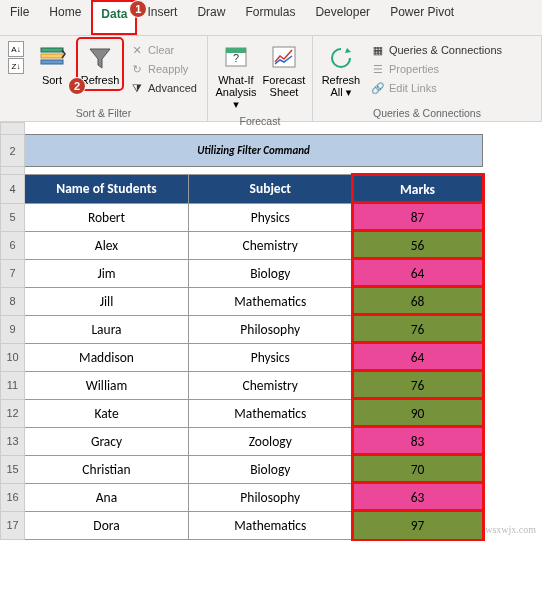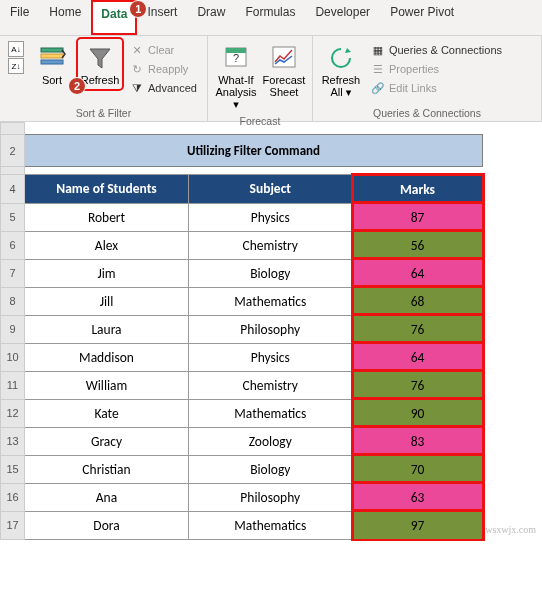--- a/index.html
+++ b/index.html
@@ -37,21 +37,21 @@
 .duo { display: flex; flex-direction: column; gap: 1px; padding: 2px; }
 .mini { width: 16px; height: 16px; border: 1px solid #999; background: #fff; display: flex; align-items: center; justify-content: center; font-size: 8px; }
 
 
 .sheet-wrap { position: relative; }
 .sheet { border-collapse: collapse; }
 .row-hdr { width: 24px; background: #e6e6e6; border: 1px solid #ccc; text-align: center; font-size: 11px; color: #555; }
 .col-b, .col-c { width: 164px; }
 .col-d { width: 130px; }
 .cell { border: 1px solid #999; padding: 5px 6px; font-size: 13.5px; text-align: center; font-family: Calibri, sans-serif; height: 27px; }
-.title-row td.cell { background: #b8cce4; border: 1px solid #7f7f7f; font-weight: 600; font-size: 13px; height: 32px; }
+.title-row td.cell { background: #b8cce4; border: 1px solid #7f7f7f; font-style: italic; font-weight: 600; font-size: 11px; height: 32px; }
 .hdr-row td.cell { background: #1f497d; color: #fff; font-weight: 600; font-size: 13.5px; }
 .marks-sel { outline: 3px solid #e11; outline-offset: -1px; position: relative; }
 .marks-col-hl { border-left: 2px solid #217346 !important; border-right: 2px solid #217346 !important; }
 .marks-col-hl.first { border-top: 2px solid #217346 !important; }
 .marks-col-hl.last { border-bottom: 2px solid #217346 !important; }
 .mark-yellow { background: #ec4899; }
 .mark-green { background: #76933c; }
 
 .spacer-row td { height: 8px; border: none; }
 .watermark { position: absolute; right: 6px; bottom: 6px; font-size: 10px; color: #bbb; font-family: Liberation Serif, serif; }

